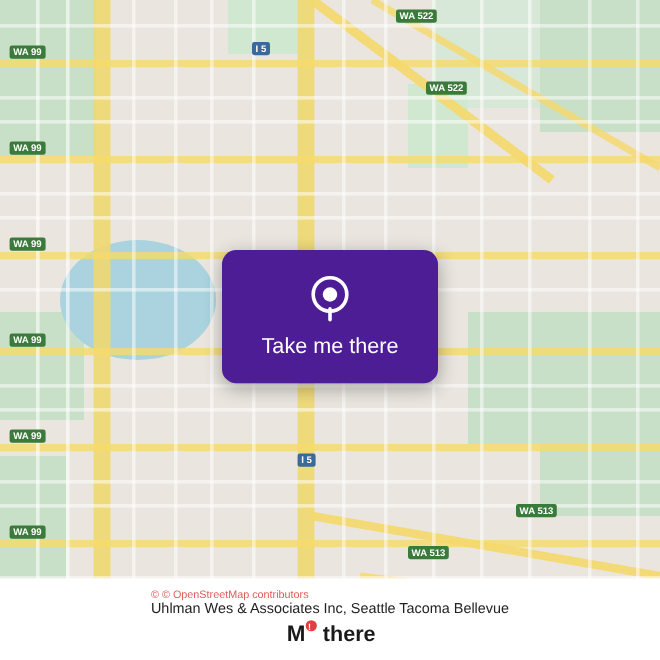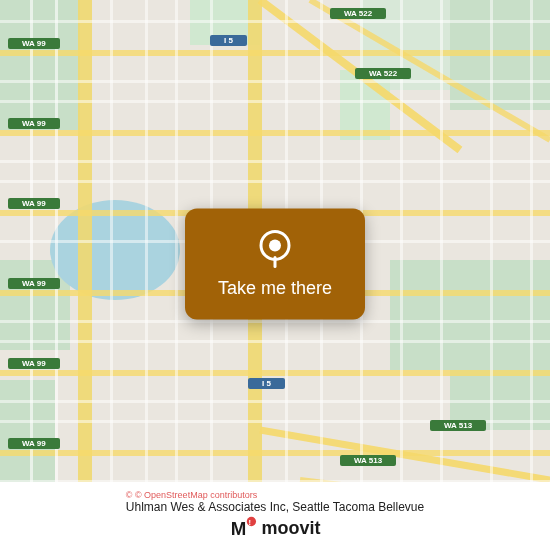--- a/index.html
+++ b/index.html
@@ -26,36 +26,36 @@
       background-color: #eae6df;
     }
 
     
     .route-label {
       position: absolute;
       background-color: #4a90a4;
       color: white;
       font-size: 8px;
       font-weight: bold;
-      padding: 1px 14px;
+      padding: 1px 3px;
       border-radius: 2px;
       white-space: nowrap;
     }
 
     .route-label-green {
       background-color: #3a7a3a;
     }
 
     
     .popup-card {
       position: absolute;
       left: 50%;
       top: 50%;
       transform: translate(-50%, -60%);
-      background-color: #a16207;
+      background-color: #4c1d95;
       border-radius: 12px;
       padding: 20px 30px;
       text-align: center;
       box-shadow: 0 4px 15px rgba(0,0,0,0.3);
       z-index: 100;
       min-width: 180px;
     }
 
     .popup-card .pin-icon {
       width: 40px;
@@ -224,16 +224,16 @@
       </div>
       <div class="location-name">Uhlman Wes &amp; Associates Inc, Seattle Tacoma Bellevue</div>
     </div>
     <div class="moovit-logo">
 
       <svg class="logo-icon" viewBox="0 0 30 30" xmlns="http://www.w3.org/2000/svg">
         <text x="2" y="22" font-size="20" font-weight="bold" fill="#1a1a1a" font-family="Arial">M</text>
         <circle cx="24" cy="8" r="5" fill="#e04040"></circle>
         <text x="21" y="12" font-size="8" fill="white" font-weight="bold" font-family="Arial">!</text>
       </svg>
-      <span class="moovit-text">moovit</span>
+      <span class="moovit-text">there</span>
     </div>
   </div>
 </div>
 
 </body></html>

